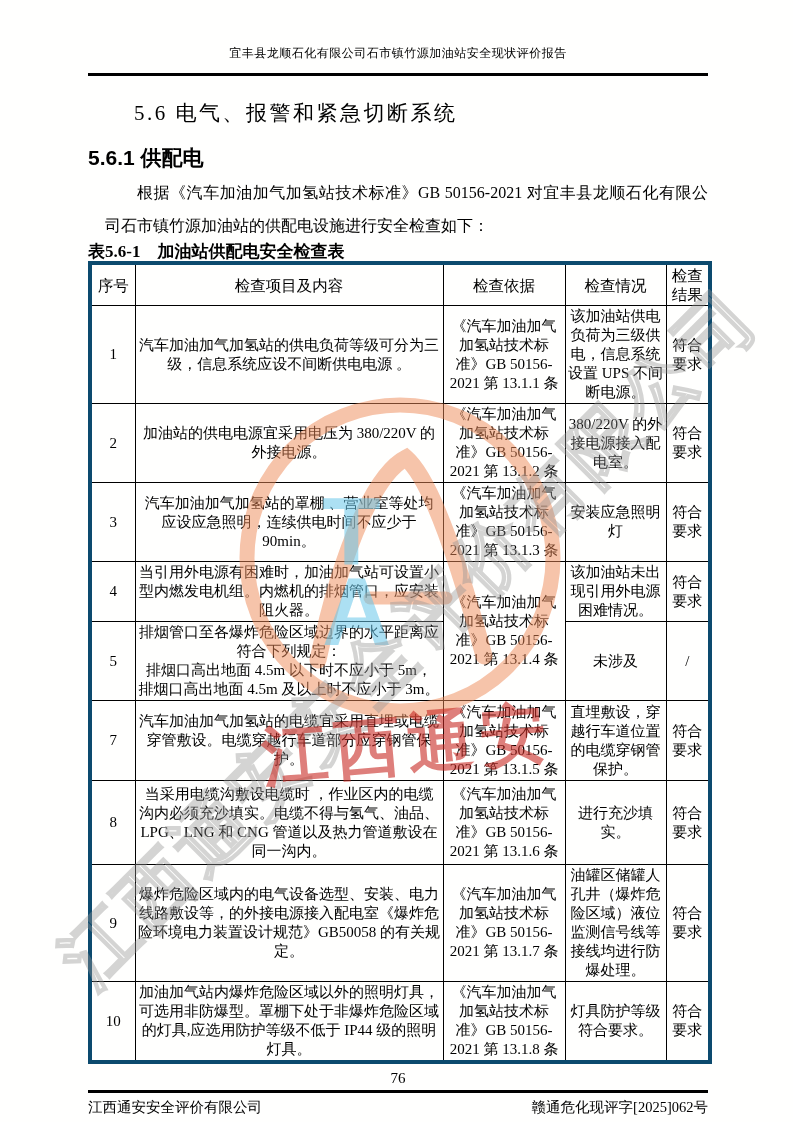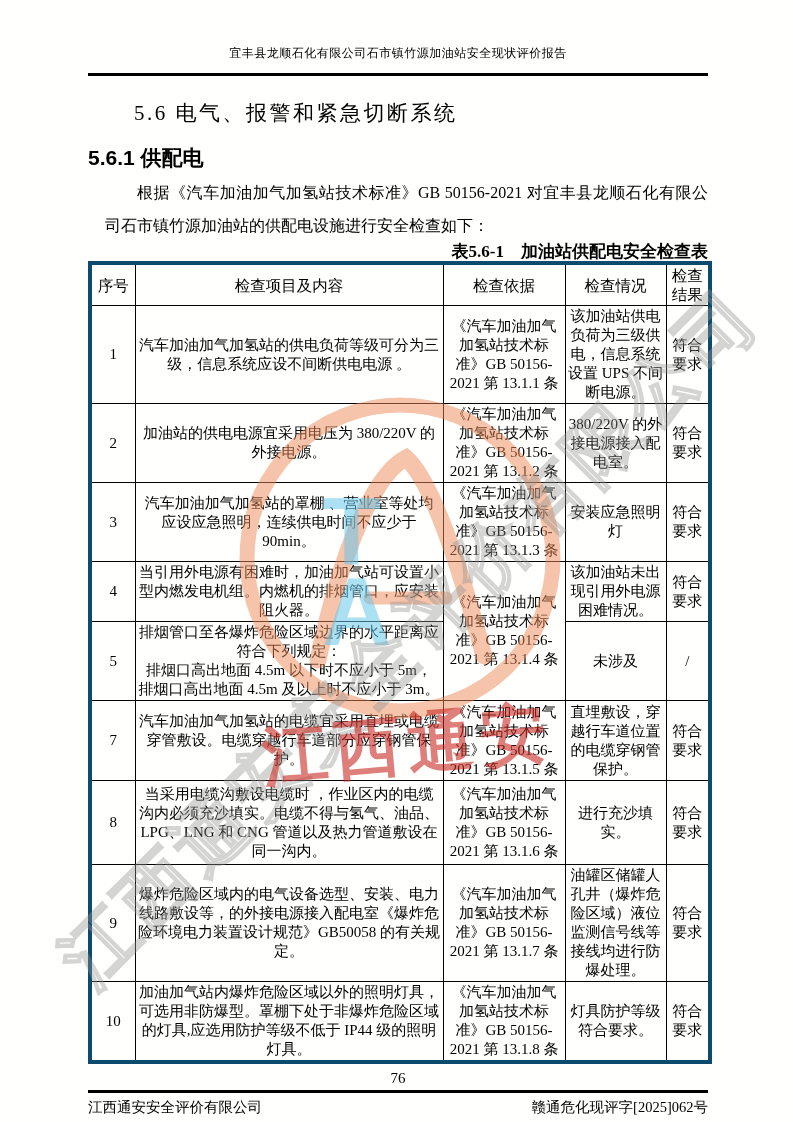--- a/index.html
+++ b/index.html
@@ -40,21 +40,21 @@
     font-family:"Liberation Sans", sans-serif;
   }
   .para{
     margin:6px 0 0 17px;
     font-size:16px;line-height:33px;
     text-indent:2em;
     text-align:justify;
   }
   .table-caption{
     margin-top:0;
-    text-align:right;
+    text-align:left;
     font-size:17px;line-height:19px;
     font-weight:bold;
   }
   table.check{
     border-collapse:collapse;
     table-layout:fixed;
     width:620px;
     border:4px solid #0c4a6e;
     padding-left:33px;
   }

